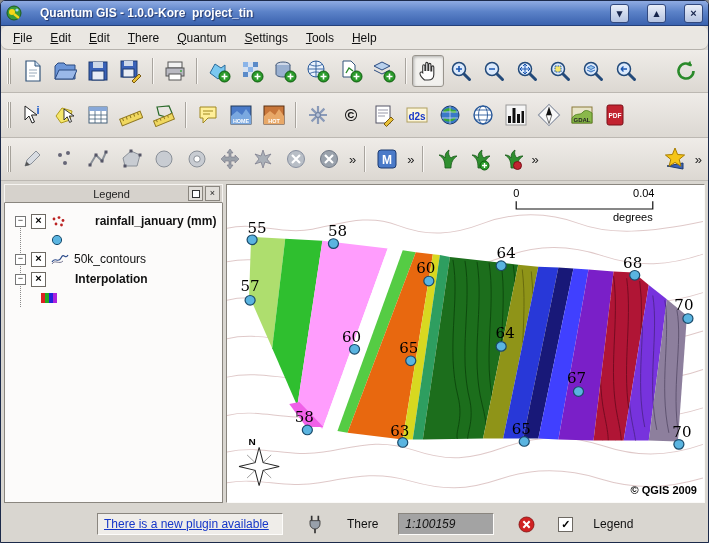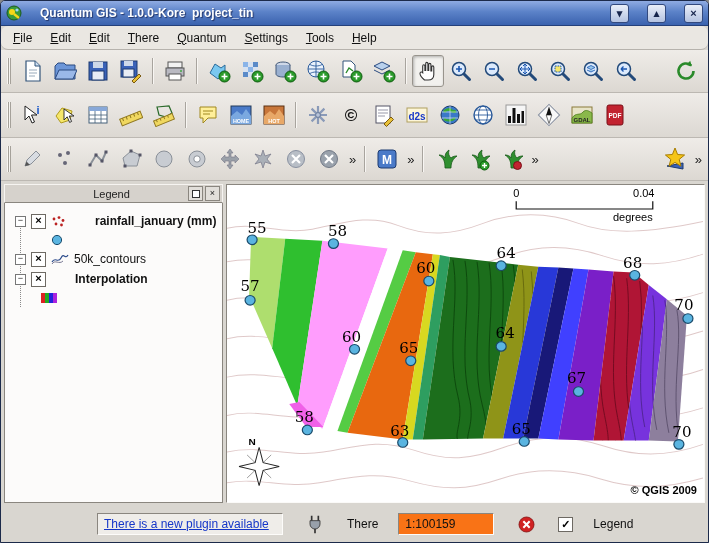--- a/index.html
+++ b/index.html
@@ -63,21 +63,21 @@
   .sbt{font:11px "Liberation Sans",sans-serif;fill:#000;}
   .cpy{font:bold 11px "Liberation Sans",sans-serif;fill:#000;}
   .nlab{font:bold 10px "Liberation Sans",sans-serif;fill:#000;}
   
   .statusbar{height:36px;flex:0 0 36px;display:flex;align-items:center;gap:20px;padding:0 8px;
     background:#d9d6d0;font-size:12px;color:#111;}
   .sb-box{height:20px;border:1px solid;border-color:#8a867f #fdfcfa #fdfcfa #8a867f;
     background:#efede9;display:flex;align-items:center;padding:0 6px;white-space:nowrap;}
   .msgbox{margin-left:88px;width:172px;color:#1536c8;text-decoration:underline;}
   .coordbox{width:138px;}
-  .scalebox{width:82px;background:#f97316;}
+  .scalebox{width:82px;background:#a3a3a3;font-style:italic;}
   .sb-btn{width:24px;height:24px;display:flex;align-items:center;justify-content:center;}
   .sb-check{width:13px;height:13px;background:#fff;border:1px solid #6d6963;font-size:11px;
     line-height:12px;text-align:center;font-weight:bold;color:#000;}
 </style>
 </head>
 <body>
 
 <div class="window">
 
   <div class="titlebar">

